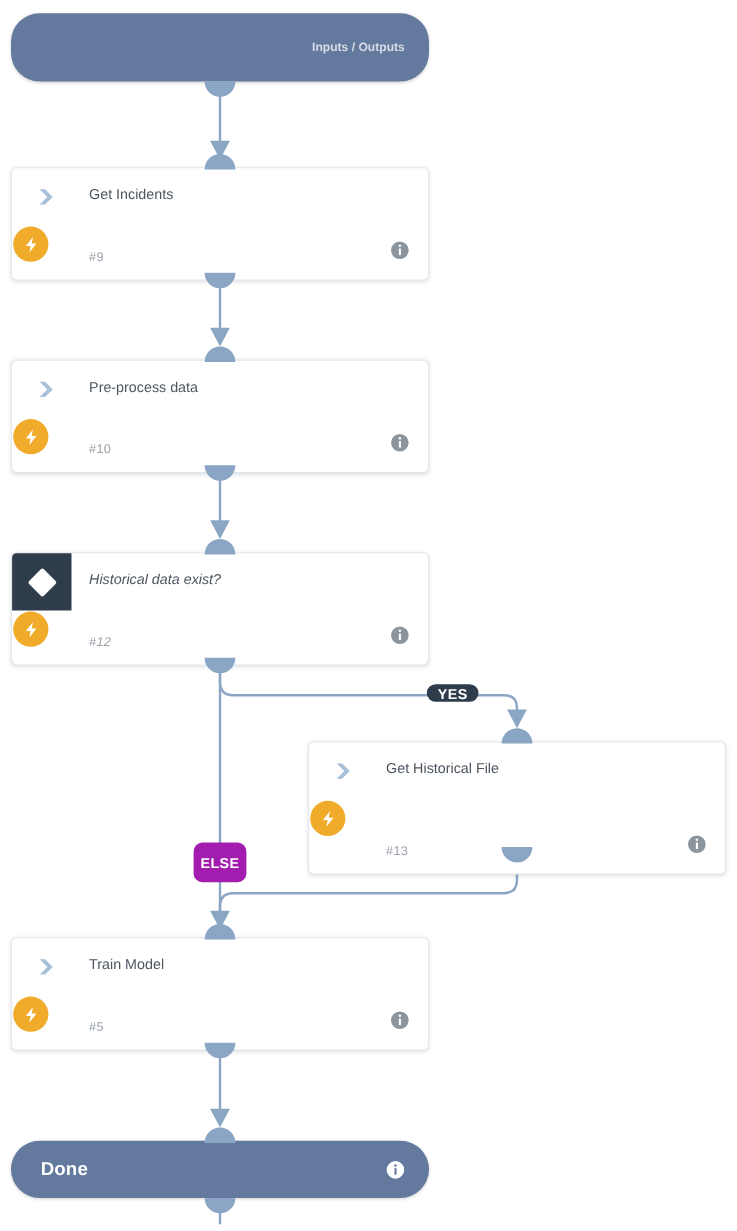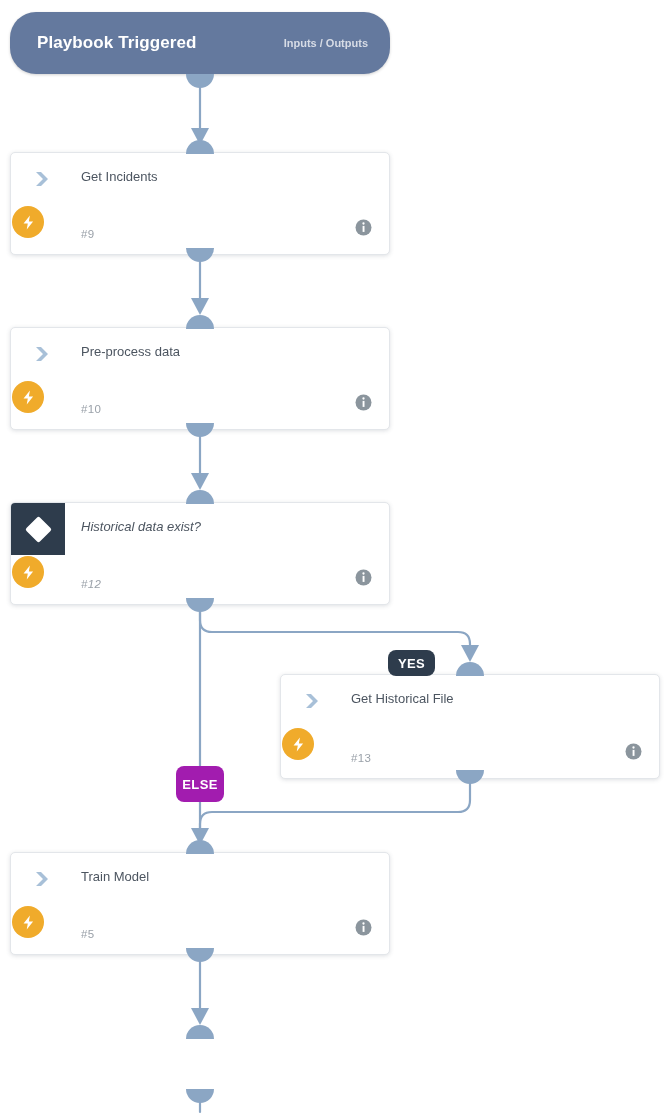--- a/index.html
+++ b/index.html
@@ -192,21 +192,20 @@
       <polygon points="191,128 209,128 200,145"></polygon>
       <polygon points="191,298 209,298 200,315"></polygon>
       <polygon points="191,473 209,473 200,490"></polygon>
       <polygon points="461,645 479,645 470,662"></polygon>
       <polygon points="191,828 209,828 200,845"></polygon>
       <polygon points="191,1008 209,1008 200,1025"></polygon>
     </g>
   </svg>
 
   <div class="pill" style="left:10px; top:12px; width:380px; height:62px;">
-    <span class="pill-title">Playbook Triggered</span>
     <span class="pill-right">
       <span class="pill-io">Inputs / Outputs</span>
     </span>
   </div>
   <div class="port port-out" style="left:186px; top:74px;"></div>
 
   <div class="port port-in" style="left:186px; top:140px;"></div>
   <div class="card" style="left:10px; top:152px; width:380px; height:103px;">
     <span class="chev">
       <svg viewBox="0 0 20 20" width="20" height="20">
@@ -269,29 +268,29 @@
       </svg>
     </span>
   </div>
   <div class="bolt" style="top:556px;">
     <svg viewBox="0 0 24 24" width="17" height="17">
       <polygon points="14,2 5,13.5 11,13.5 9.5,22 18.5,10.5 12.5,10.5" fill="#ffffff"></polygon>
     </svg>
   </div>
   <div class="port port-out" style="left:186px; top:598px;"></div>
 
-  <div class="branch branch-yes" style="left:388px; top:622px; width:47px; height:26px;margin-top:28px;">
+  <div class="branch branch-yes" style="left:388px; top:622px; width:47px; height:16px;">
     <span>YES</span>
   </div>
   <div class="branch branch-else" style="left:176px; top:766px; width:48px; height:36px;">
     <span>ELSE</span>
   </div>
 
   <div class="port port-in" style="left:456px; top:662px;"></div>
-  <div class="card" style="left:280px; top:674px; width:380px; height:105px;">
+  <div class="card" style="left:280px; top:674px; width:380px; height:121px;">
     <span class="chev">
       <svg viewBox="0 0 20 20" width="20" height="20">
         <path d="M3,3 L10,10 L3,17 L8,17 L15,10 L8,3 Z" fill="#a8c0d8"></path>
       </svg>
     </span>
     <span class="card-title">Get Historical File</span>
     <span class="card-num">#13</span>
     <span class="info" style="right:17px; bottom:18px;">
       <svg viewBox="0 0 17 17" width="17" height="17">
         <circle cx="8.5" cy="8.5" r="8" fill="#8b959d"></circle>
@@ -325,15 +324,27 @@
     </span>
   </div>
   <div class="bolt" style="top:906px;">
     <svg viewBox="0 0 24 24" width="17" height="17">
       <polygon points="14,2 5,13.5 11,13.5 9.5,22 18.5,10.5 12.5,10.5" fill="#ffffff"></polygon>
     </svg>
   </div>
   <div class="port port-out" style="left:186px; top:948px;"></div>
 
   <div class="port port-in" style="left:186px; top:1025px;"></div>
+  <div class="pill" style="left:10px; top:1037px; width:380px; height:52px;">
+    <span class="pill-title">Done</span>
+    <span class="pill-right">
+      <span class="info" style="position:relative;">
+        <svg viewBox="0 0 17 17" width="17" height="17">
+          <circle cx="8.5" cy="8.5" r="8" fill="#ffffff"></circle>
+          <rect x="7.6" y="6.9" width="1.9" height="6" fill="#64799e"></rect>
+          <circle cx="8.5" cy="4.5" r="1.15" fill="#64799e"></circle>
+        </svg>
+      </span>
+    </span>
+  </div>
   <div class="port port-out" style="left:186px; top:1089px;"></div>
 
 </div>
 
 </body></html>

